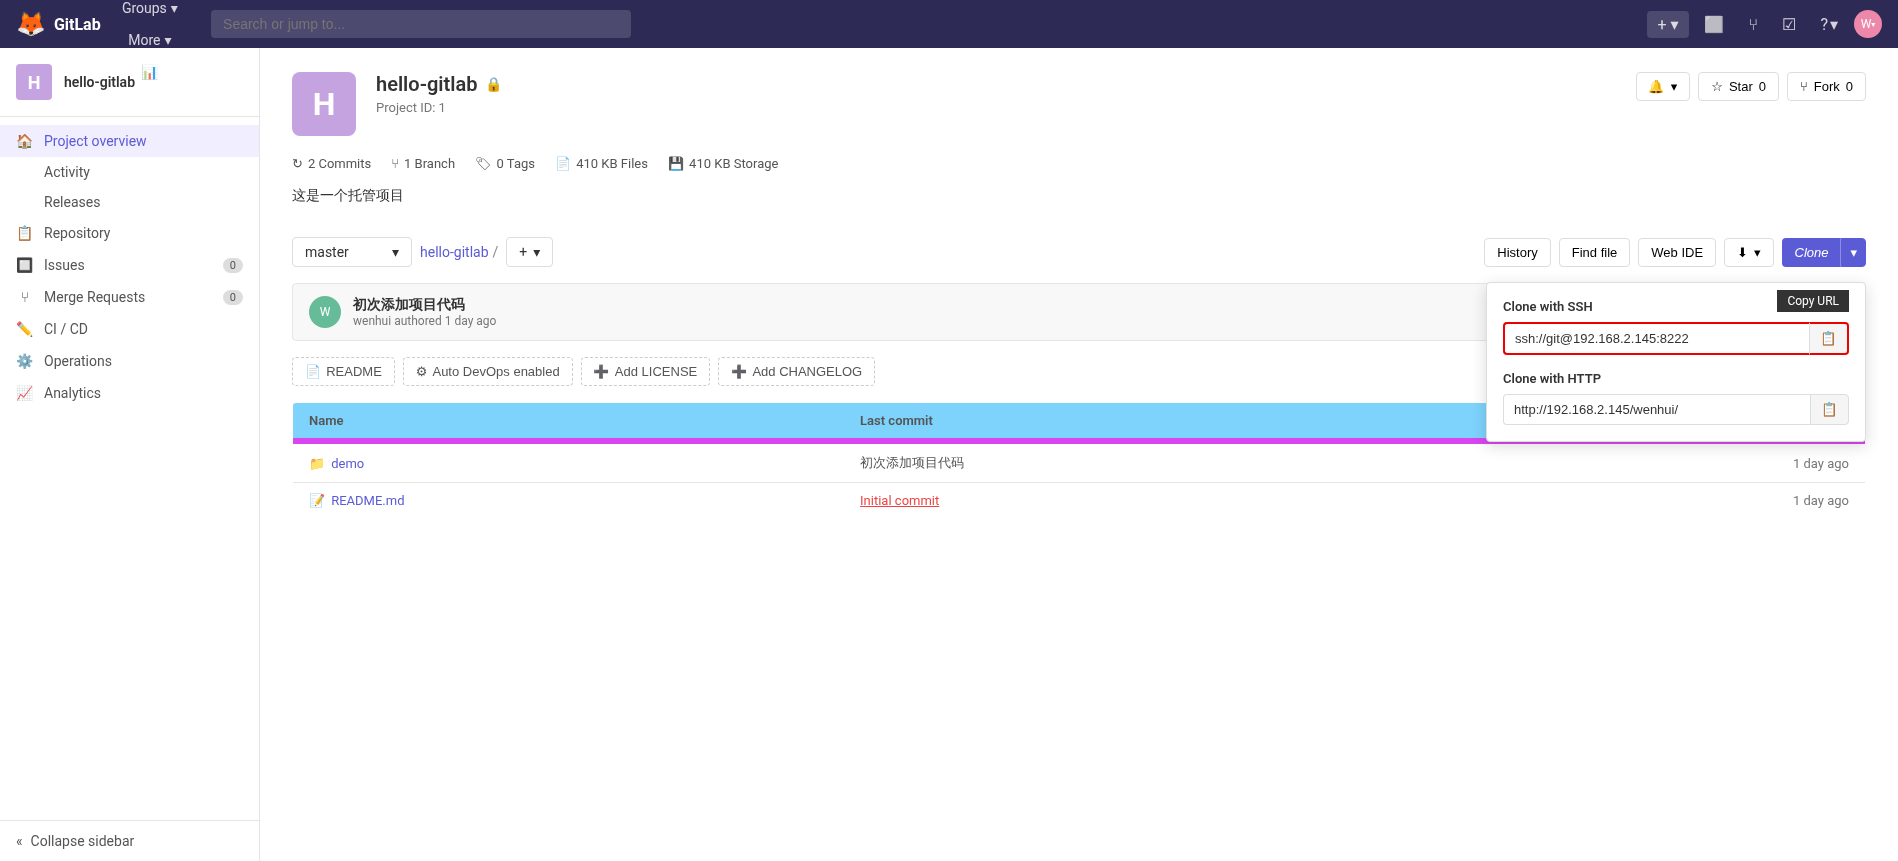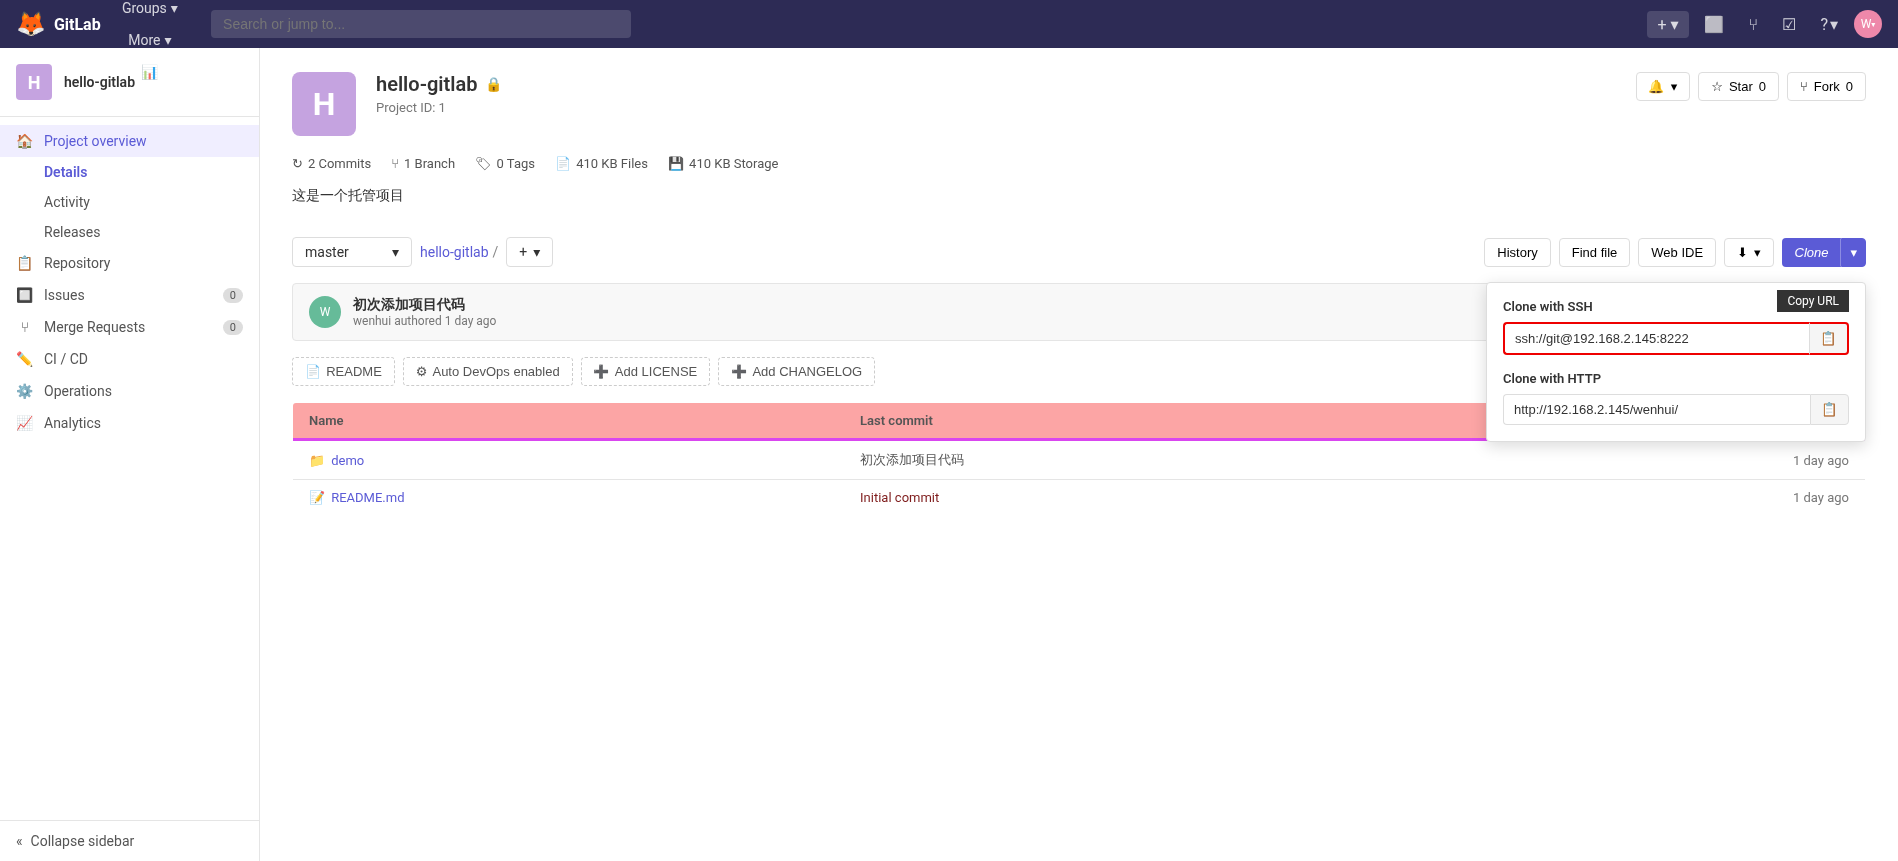--- a/index.html
+++ b/index.html
@@ -215,25 +215,25 @@
     .commit-avatar { width: 32px; height: 32px; border-radius: 50%; background: #6b9; display: flex; align-items: center; justify-content: center; color: white; font-size: 12px; }
     .commit-msg { font-weight: 600; color: #333; }
     .commit-meta { color: #777; font-size: 12px; }
 
     
     .file-actions { display: flex; gap: 8px; margin-bottom: 16px; flex-wrap: wrap; }
     .file-action-btn { padding: 6px 12px; border: 1px dashed #ccc; border-radius: 4px; background: #fff; cursor: pointer; font-size: 13px; display: flex; align-items: center; gap: 5px; color: #555; }
 
     
     .file-table { width: 100%; border-collapse: collapse; border: 1px solid #e5e5e5; border-radius: 4px; overflow: hidden; }
-    .file-table th { background: #fca5a5; padding: 10px 16px; text-align: left; font-size: 13px; font-weight: 600; color: #555; border-bottom: 3px solid #d946ef; }
+    .file-table th { background: #7dd3fc; padding: 10px 16px; text-align: left; font-size: 13px; font-weight: 600; color: #555; border-bottom: 6px solid #d946ef; }
     .file-table td { padding: 10px 16px; border-bottom: 1px solid #e5e5e5; font-size: 13px; }
     .file-table tr:last-child td { border-bottom: none; }
     .file-name-link { color: #5b5bd6; cursor: pointer; display: flex; align-items: center; gap: 6px; }
-    .commit-link { color: #7f1d1d; cursor: pointer; }
+    .commit-link { color: #ef4444; cursor: pointer; text-decoration: underline; }
     .time-ago { color: #777; }
   </style>
 </head>
 <body>
 
 <nav class="top-nav">
   <div class="nav-logo">
     <span class="fox-icon">🦊</span>
     <span>GitLab</span>
   </div>
@@ -276,23 +276,20 @@
         <span>H</span>
       </div>
       <span class="sidebar-project-name">hello-gitlab</span>
     </div>
 
     <div class="sidebar-nav">
 
       <div class="sidebar-item active">
         <span class="icon">🏠</span>
         <span>Project overview</span>
-      </div>
-      <div class="sidebar-sub-item active">
-        <span>Details</span>
       </div>
       <div class="sidebar-sub-item">
         <span>Activity</span>
       </div>
       <div class="sidebar-sub-item">
         <span>Releases</span>
       </div>
 
       <div class="sidebar-item">
         <span class="icon">📋</span>

